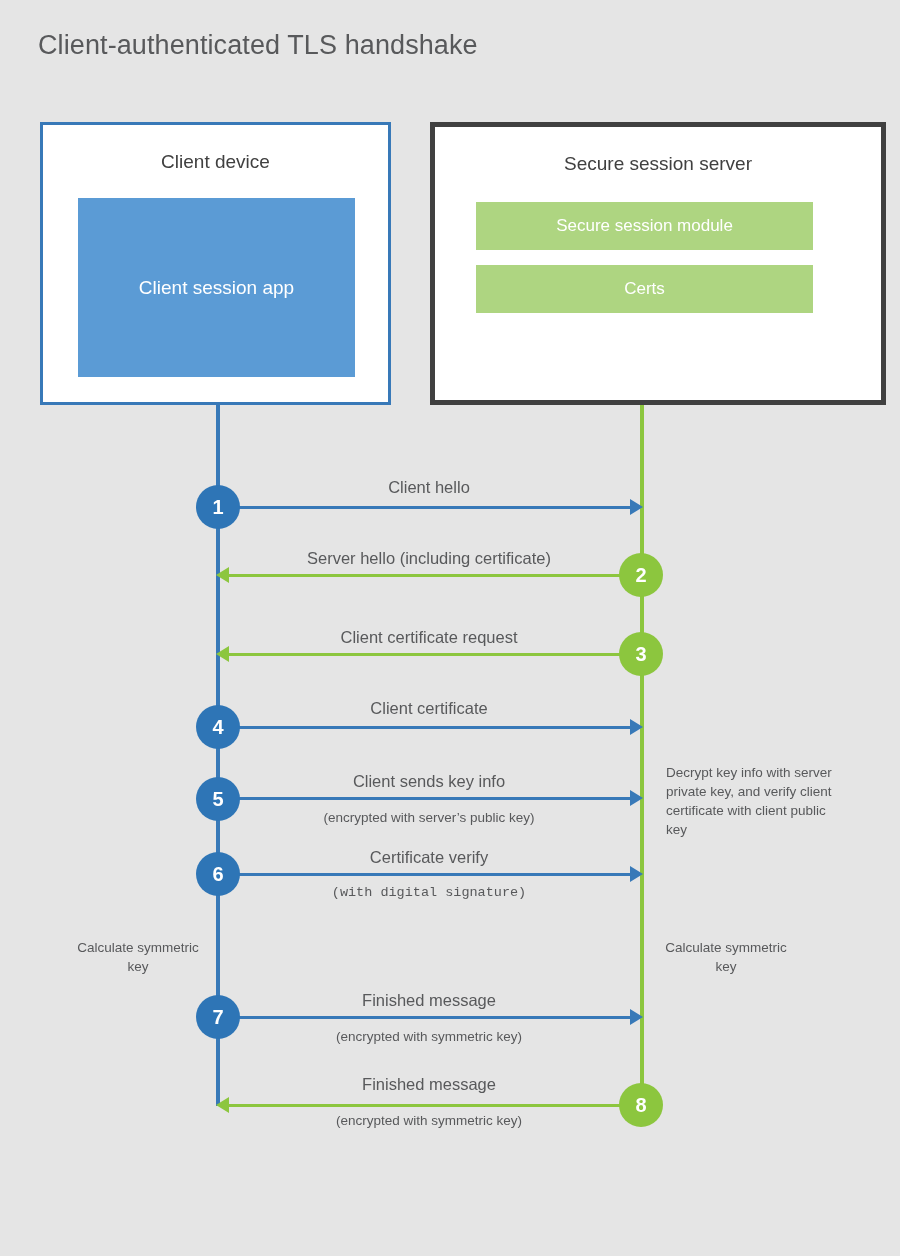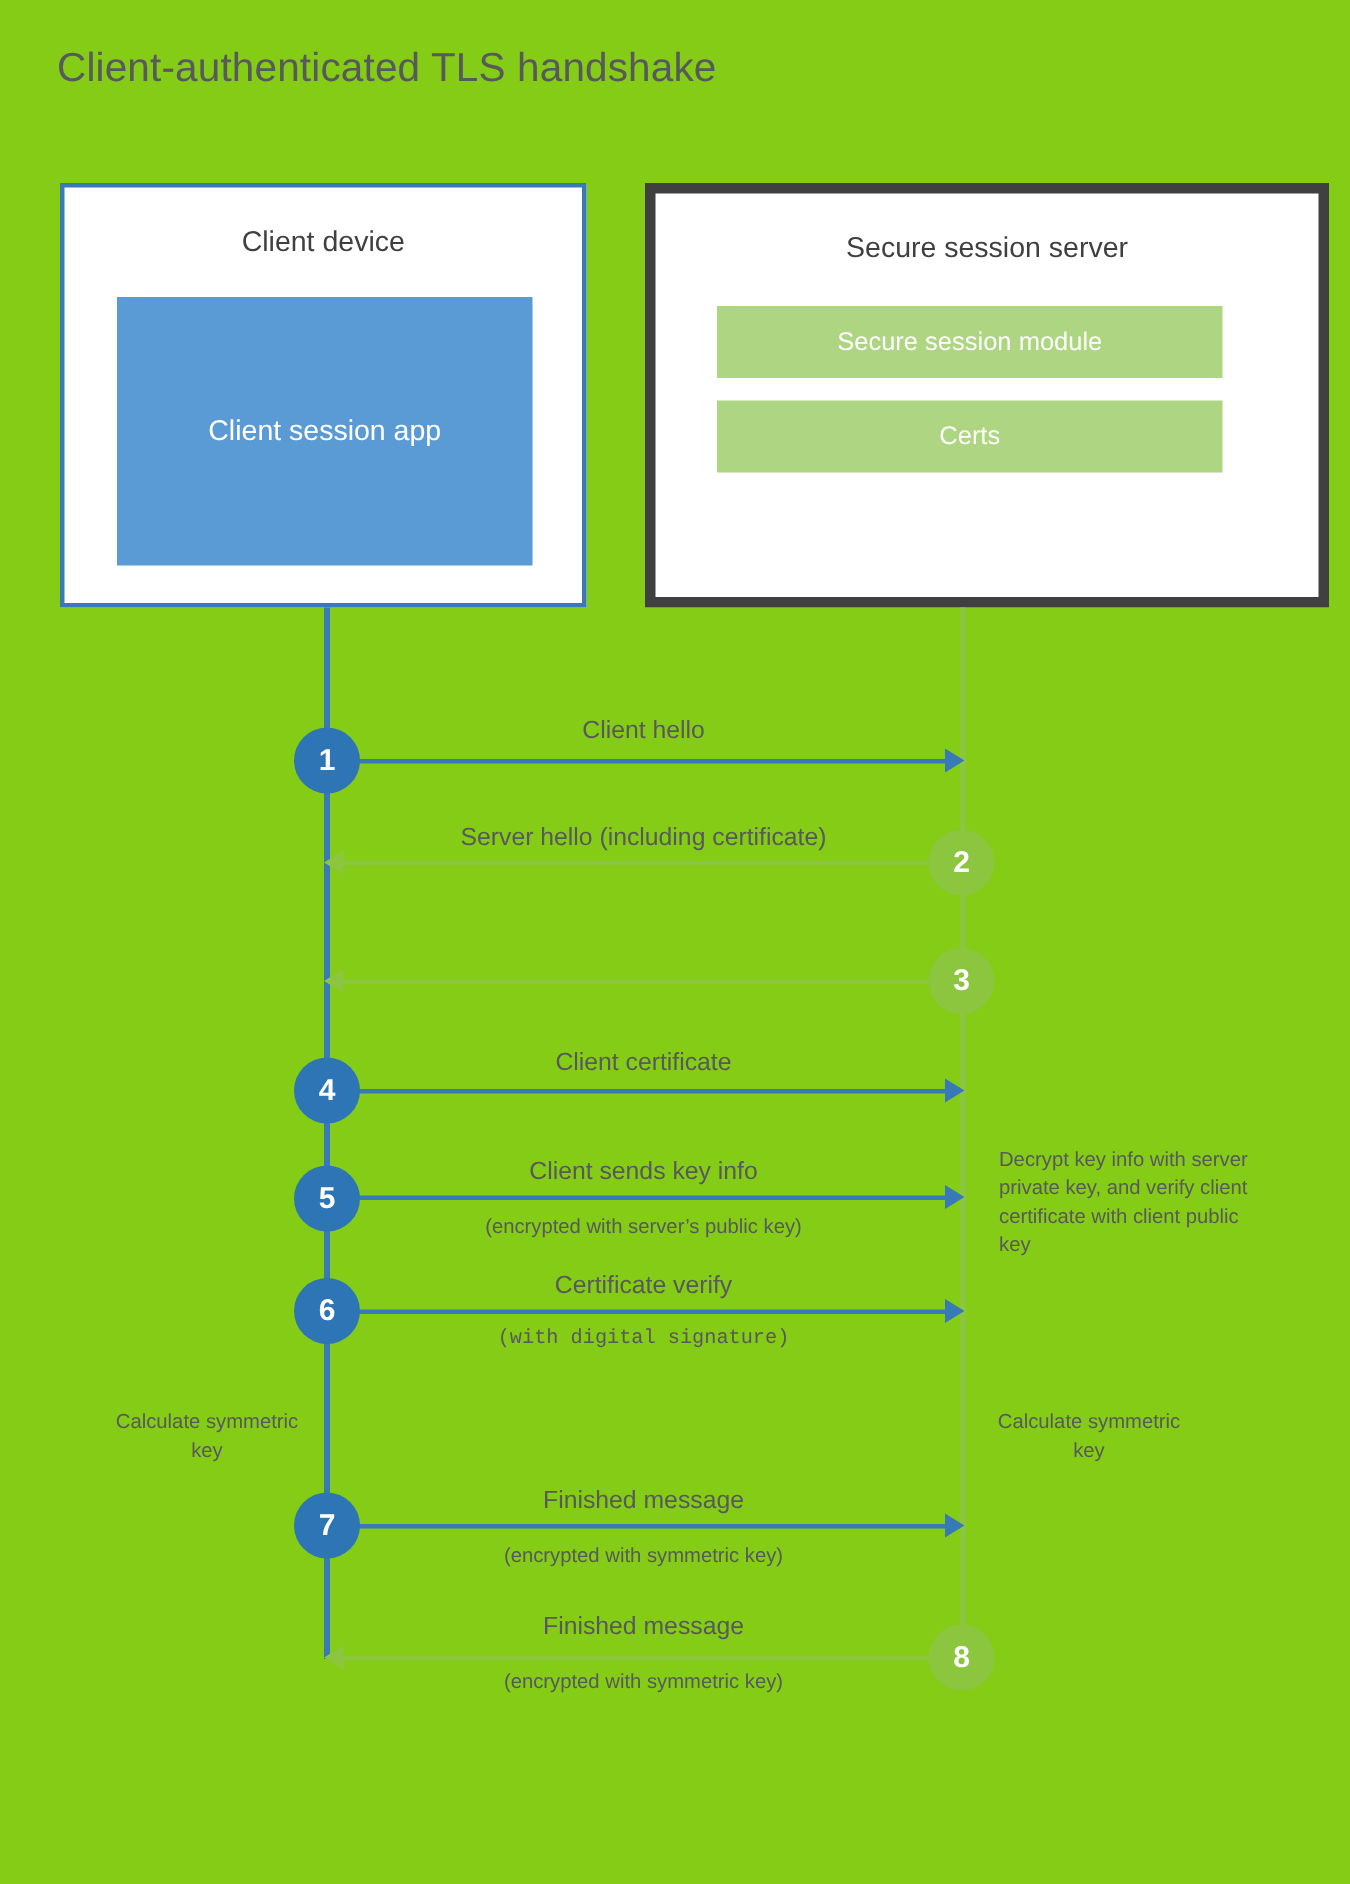--- a/index.html
+++ b/index.html
@@ -8,21 +8,21 @@
     background: #ffffff;
   }
   body {
     font-family: "Liberation Sans", sans-serif;
     -webkit-font-smoothing: antialiased;
   }
   #canvas {
     position: relative;
     width: 900px;
     height: 1256px;
-    background: #84cc16;
+    background: #e5e5e5;
     overflow: hidden;
   }
 
   
   #page-title {
     position: absolute;
     left: 38px;
     top: 30px;
     font-size: 27px;
     font-weight: 400;
@@ -42,21 +42,21 @@
     top: 122px;
     width: 351px;
     height: 283px;
     border: 3px solid #3879b8;
   }
   #server-box {
     left: 430px;
     top: 122px;
     width: 456px;
     height: 283px;
-    border: 7px solid #404040;
+    border: 5px solid #404040;
   }
   .party-title {
     position: absolute;
     left: 0;
     right: 0;
     top: 26px;
     text-align: center;
     font-size: 19px;
     font-weight: normal;
     color: #404040;
@@ -199,20 +199,21 @@
   <div class="msg-label" style="left:218px; top:478px; width:422px;">Client hello</div>
   <div class="msg-arrow blue" style="left:218px; top:506px; width:418px;"></div>
   <div class="arrowhead right-blue" style="left:630px; top:499px;"></div>
   <div class="step-circle blue" style="left:196px; top:485px;">1</div>
 
   <div class="msg-label" style="left:218px; top:549px; width:422px;">Server hello (including certificate)</div>
   <div class="msg-arrow green" style="left:226px; top:574px; width:414px;"></div>
   <div class="arrowhead left-green" style="left:216px; top:567px;"></div>
   <div class="step-circle green" style="left:619px; top:553px;">2</div>
 
+  <div class="msg-label" style="left:218px; top:628px; width:422px;">Client certificate request</div>
   <div class="msg-arrow green" style="left:226px; top:653px; width:414px;"></div>
   <div class="arrowhead left-green" style="left:216px; top:646px;"></div>
   <div class="step-circle green" style="left:619px; top:632px;">3</div>
 
   <div class="msg-label" style="left:218px; top:699px; width:422px;">Client certificate</div>
   <div class="msg-arrow blue" style="left:218px; top:726px; width:418px;"></div>
   <div class="arrowhead right-blue" style="left:630px; top:719px;"></div>
   <div class="step-circle blue" style="left:196px; top:705px;">4</div>
 
   <div class="msg-label" style="left:218px; top:772px; width:422px;">Client sends key info</div>

